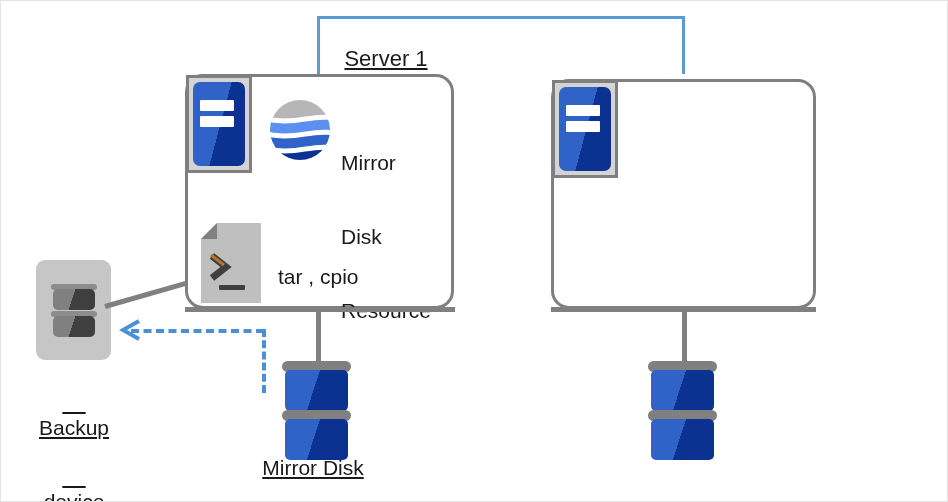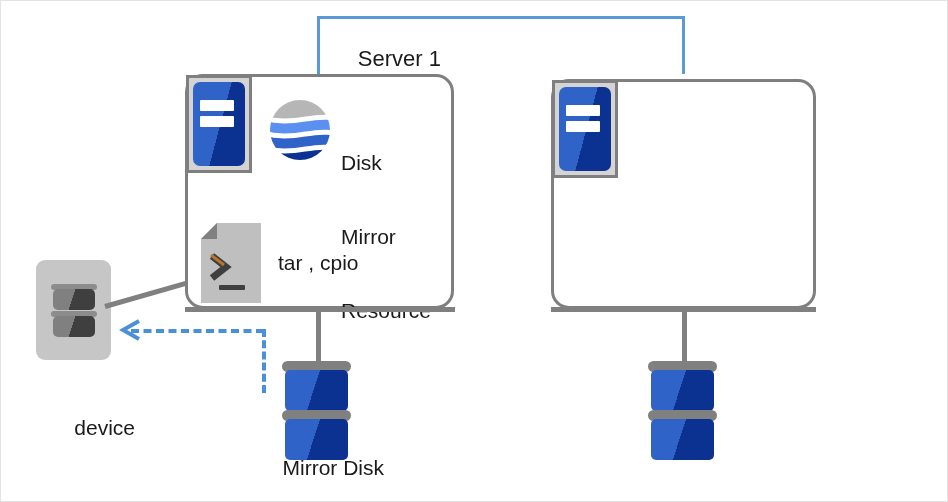--- a/index.html
+++ b/index.html
@@ -18,21 +18,21 @@
     overflow: hidden;
   }
 
   
   .label {
     position: absolute;
     color: #1a1a1a;
     white-space: pre;
     line-height: 1.18;
   }
-  .label.center { text-align: right; }
+  .label.center { text-align: center; text-decoration: underline; }
   .label.left   { text-align: left; }
 
   
   .server-box {
     position: absolute;
     background: #ffffff;
     border: 3px solid #7f7f7f;
     border-radius: 18px;
     box-sizing: border-box;
   }
@@ -174,36 +174,36 @@
         <rect x="0" y="0" width="62" height="62" fill="#ffffff"></rect>
         <path d="M-6,-4 H68 V18 C50,10 22,26 -6,16 Z" fill="#b6b6b6"></path>
         <path d="M-6,21 C22,31 50,15 68,23 V33 C50,25 22,41 -6,31 Z" fill="#5b8ff0"></path>
         <path d="M-6,36 C22,46 50,30 68,38 V48 C50,40 22,56 -6,46 Z" fill="#2f63c8"></path>
         <path d="M-6,51 C22,61 50,45 68,53 V70 H-6 Z" fill="#0b3191"></path>
       </g>
     </svg>
   </div>
 
   <div class="label left" style="left:340px; top:100px; width:120px; font-size:21px;">
+    <div>Mirror</div>
     <div>Disk</div>
-    <div>Mirror</div>
     <div>Resource</div>
   </div>
 
   <div class="script-icon" style="left:200px; top:222px; width:60px; height:80px;">
     <svg viewBox="0 0 60 80" width="60" height="80">
       <path d="M16,0 H60 V80 H0 V16 Z" fill="#bfbfbf"></path>
       <path d="M16,0 L0,16 H16 Z" fill="#808080"></path>
       <path d="M11,33 L25,44 L11,55" fill="none" stroke="#3f3f3f" stroke-width="7" stroke-linecap="butt" stroke-linejoin="miter"></path>
       <path d="M10,32 L23,42" fill="none" stroke="#b8762a" stroke-width="3"></path>
       <rect x="18" y="62" width="26" height="5" rx="1" fill="#3f3f3f"></rect>
     </svg>
   </div>
 
-  <div class="label left" style="left:277px; top:250px; width:140px; font-size:21px;">tar , cpio</div>
+  <div class="label left" style="left:277px; top:264px; width:140px; font-size:21px;">tar , cpio</div>
 
   <div class="server-box" style="left:550px; top:78px; width:265px; height:230px;"></div>
 
   <div class="node-icon" style="left:551px; top:79px; width:66px; height:98px;">
     <div class="chassis">
       <div class="bar b1"></div>
       <div class="bar b2"></div>
     </div>
   </div>
 
@@ -232,20 +232,21 @@
   <div class="backup-chassis" style="left:35px; top:259px; width:75px; height:100px;"></div>
 
   <div class="disk gray" style="left:50px; top:283px; width:46px; height:58px;">
     <div class="cap" style="top:0; height:6px;"></div>
     <div class="platter" style="top:5px; height:21px; left:2px; width:calc(100% - 4px);"></div>
     <div class="cap" style="top:27px; height:6px;"></div>
     <div class="platter" style="top:32px; height:21px; left:2px; width:calc(100% - 4px);"></div>
   </div>
 
   <div class="label center" style="left:12px; top:365px; width:122px; font-size:21px;">
+    <div>Backup</div>
     <div>device</div>
   </div>
 
   <div class="diag-wire" style="left:104px; top:303px; width:85px; transform:rotate(-16deg);"></div>
 
   <div class="dash-v" style="left:261px; top:328px; height:64px;"></div>
   <div class="dash-h" style="left:130px; top:328px; width:133px;"></div>
   <div class="arrow-head" style="left:118px; top:318px;">
     <svg width="22" height="22" viewBox="0 0 22 22">
       <path d="M20,2 L4,11 L20,20" fill="none" stroke="#4a90d9" stroke-width="4" stroke-linecap="butt" stroke-linejoin="miter"></path>

